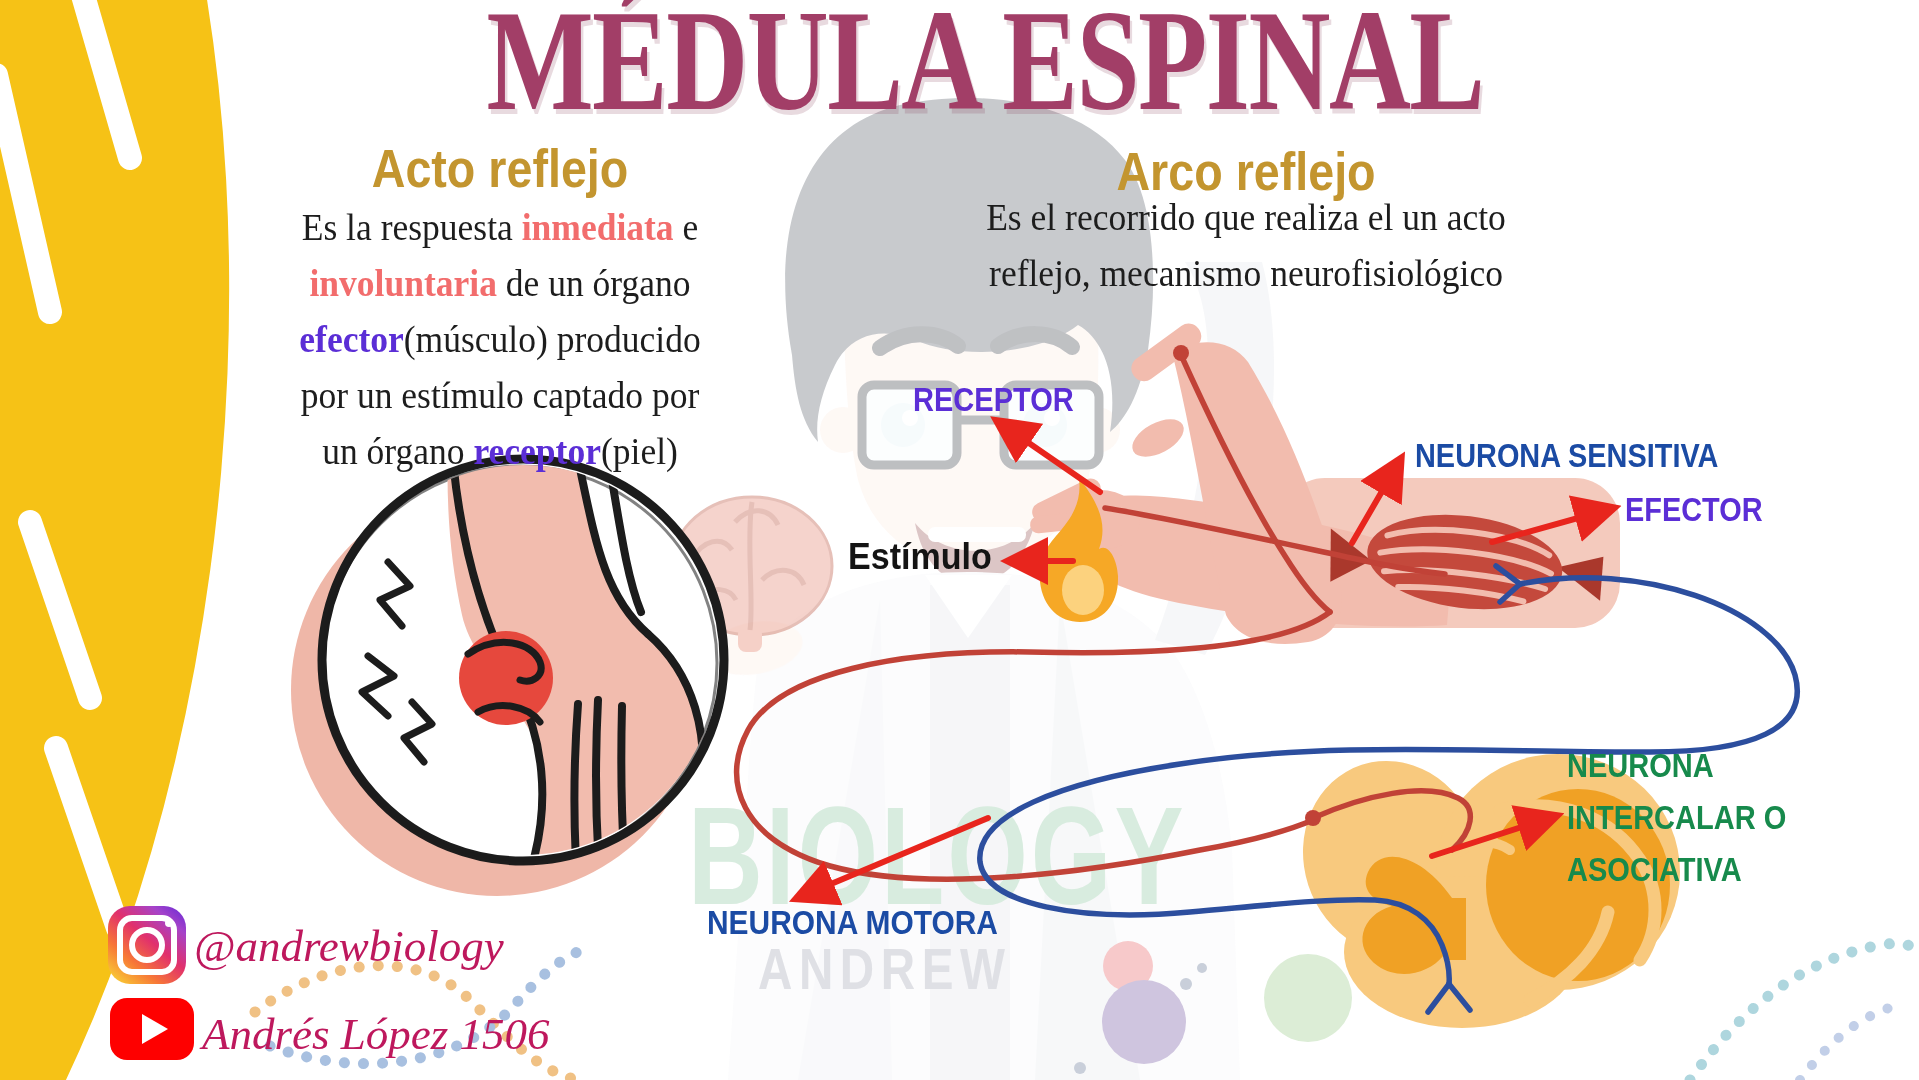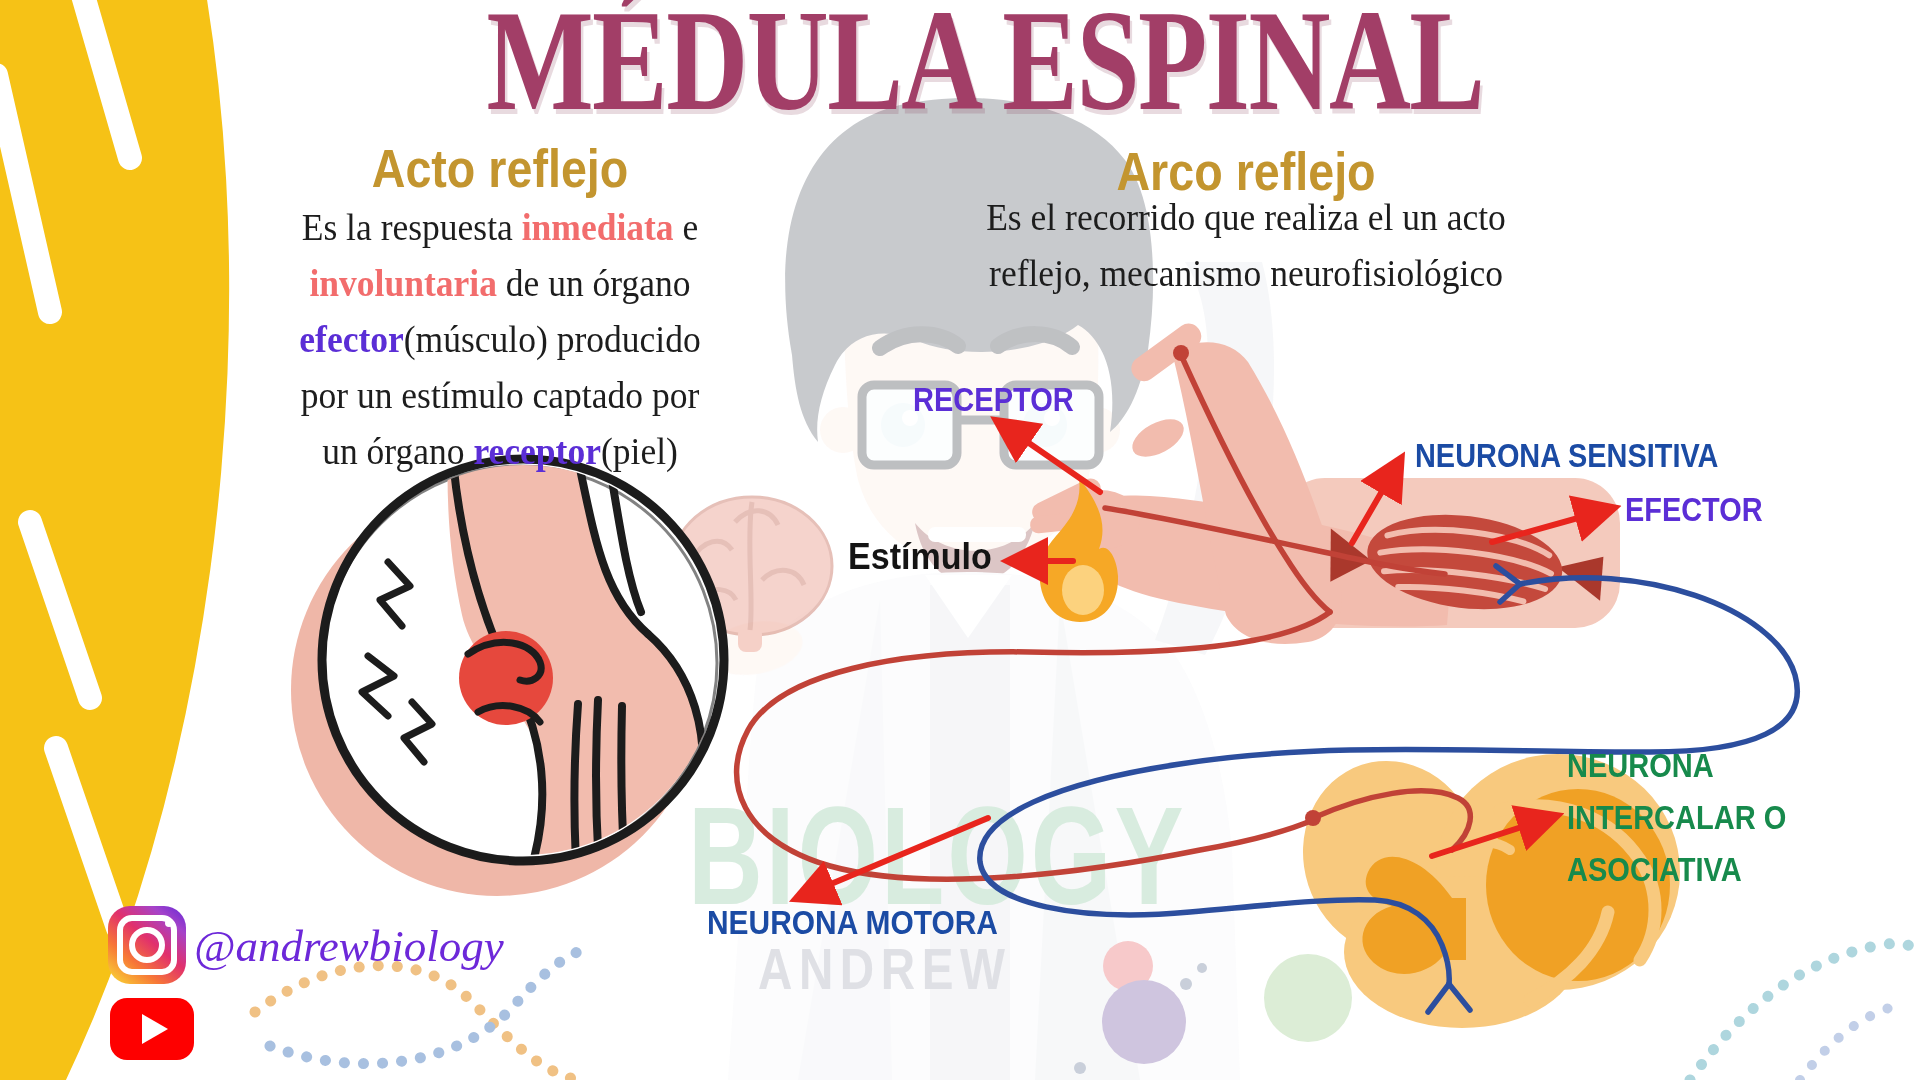--- a/index.html
+++ b/index.html
@@ -39,21 +39,21 @@
                   transform:scaleX(.88);}
   
   #ig-icon{left:108px;top:906px;width:78px;height:78px;border-radius:22px;z-index:3;
      background:linear-gradient(40deg,#f9ce34 5%,#f77737 30%,#e1306c 55%,#a643c9 80%,#6228d7 100%);}
   #ig-frame{position:absolute;left:9px;top:9px;width:48px;height:48px;border:6px solid #fff;border-radius:15px;}
   #ig-lens{position:absolute;left:21px;top:21px;width:24px;height:24px;border:6px solid #fff;border-radius:50%;}
   #ig-dot{position:absolute;right:13px;top:13px;width:8px;height:8px;background:#fff;border-radius:50%;}
   #yt-icon{left:110px;top:998px;width:84px;height:62px;border-radius:17px;background:#FE0000;z-index:3;}
   #yt-play{position:absolute;left:32px;top:16px;width:0;height:0;
      border-left:26px solid #fff;border-top:15px solid transparent;border-bottom:15px solid transparent;}
-  .handle{font-family:"Liberation Serif",serif;font-style:italic;font-size:45px;color:#6d28d9;text-align:center;}
+  .handle{font-family:"Liberation Serif",serif;font-style:italic;font-size:45px;color:#be185d;text-align:center;}
   #ig-text{left:194px;top:920px;}
   #yt-text{left:202px;top:1008px;}
 </style>
 </head>
 <body>
 
 <div id="canvas">
 
   <svg id="char-svg" width="1919" height="1080" viewBox="0 0 1919 1080">
     <g opacity="0.30">
@@ -257,14 +257,15 @@
 
   <div id="ig-icon">
     <div id="ig-frame"></div>
     <div id="ig-lens"></div>
     <div id="ig-dot"></div>
   </div>
   <div id="ig-text" class="txt handle">@andrewbiology</div>
   <div id="yt-icon">
     <div id="yt-play"></div>
   </div>
+  <div id="yt-text" class="txt handle">Andrés López 1506</div>
 
 </div>
 
 </body></html>

